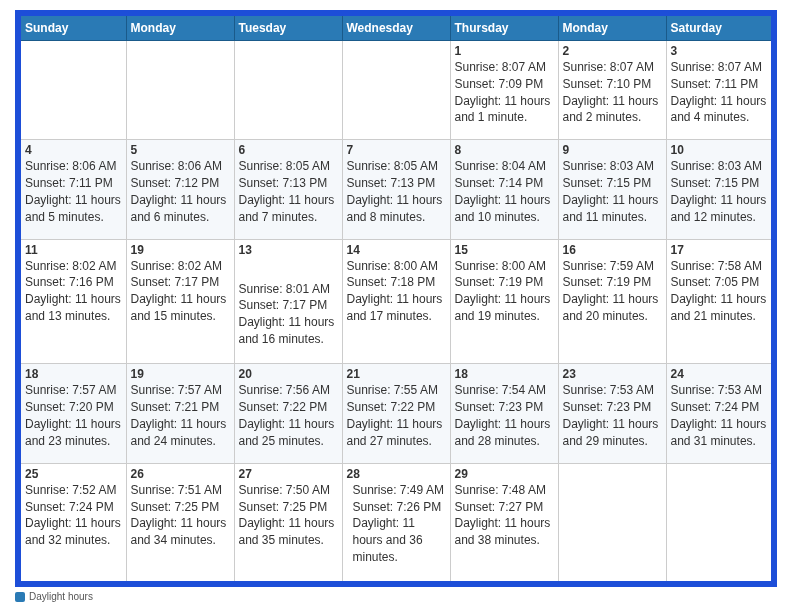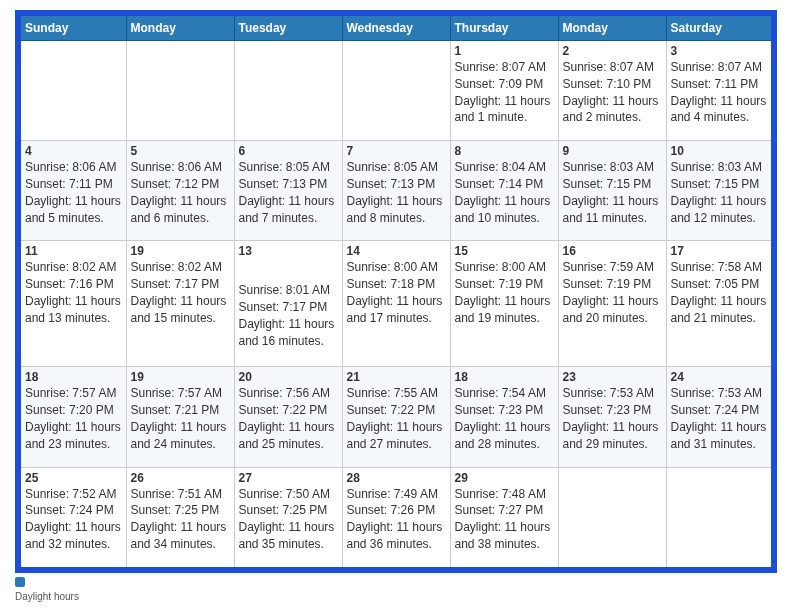--- a/index.html
+++ b/index.html
@@ -99,23 +99,22 @@
       line-height: 1.4;
     }
     .empty-cell {
       background: #fff !important;
     }
     .footer {
       margin-top: 4px;
       font-size: 10px;
       color: #555;
       display: flex;
-      align-items: flex-start;
+      align-items: flex-end;
       gap: 4px;
-      flex-direction: column;
     }
     .footer-dot {
       width: 10px;
       height: 10px;
       background: #2a7ab5;
       display: inline-block;
       border-radius: 2px;
     }
   </style>
 </head>
@@ -306,21 +305,21 @@
 Daylight: 11 hours and 34 minutes.</div>
           </td>
           <td>
             <span class="day-num">27</span>
             <div class="day-info" style="white-space: pre-line;">Sunrise: 7:50 AM
 Sunset: 7:25 PM
 Daylight: 11 hours and 35 minutes.</div>
           </td>
           <td>
             <span class="day-num">28</span>
-            <div class="day-info" style="white-space: pre-line;">Sunrise: 7:49 AM
+            <div class="day-info" style="white-space: pre-line; margin-left: 6px;">Sunrise: 7:49 AM
 Sunset: 7:26 PM
 Daylight: 11 hours and 36 minutes.</div>
           </td>
           <td>
             <span class="day-num">29</span>
             <div class="day-info" style="white-space: pre-line;">Sunrise: 7:48 AM
 Sunset: 7:27 PM
 Daylight: 11 hours and 38 minutes.</div>
           </td>
           <td class="empty-cell"></td>

